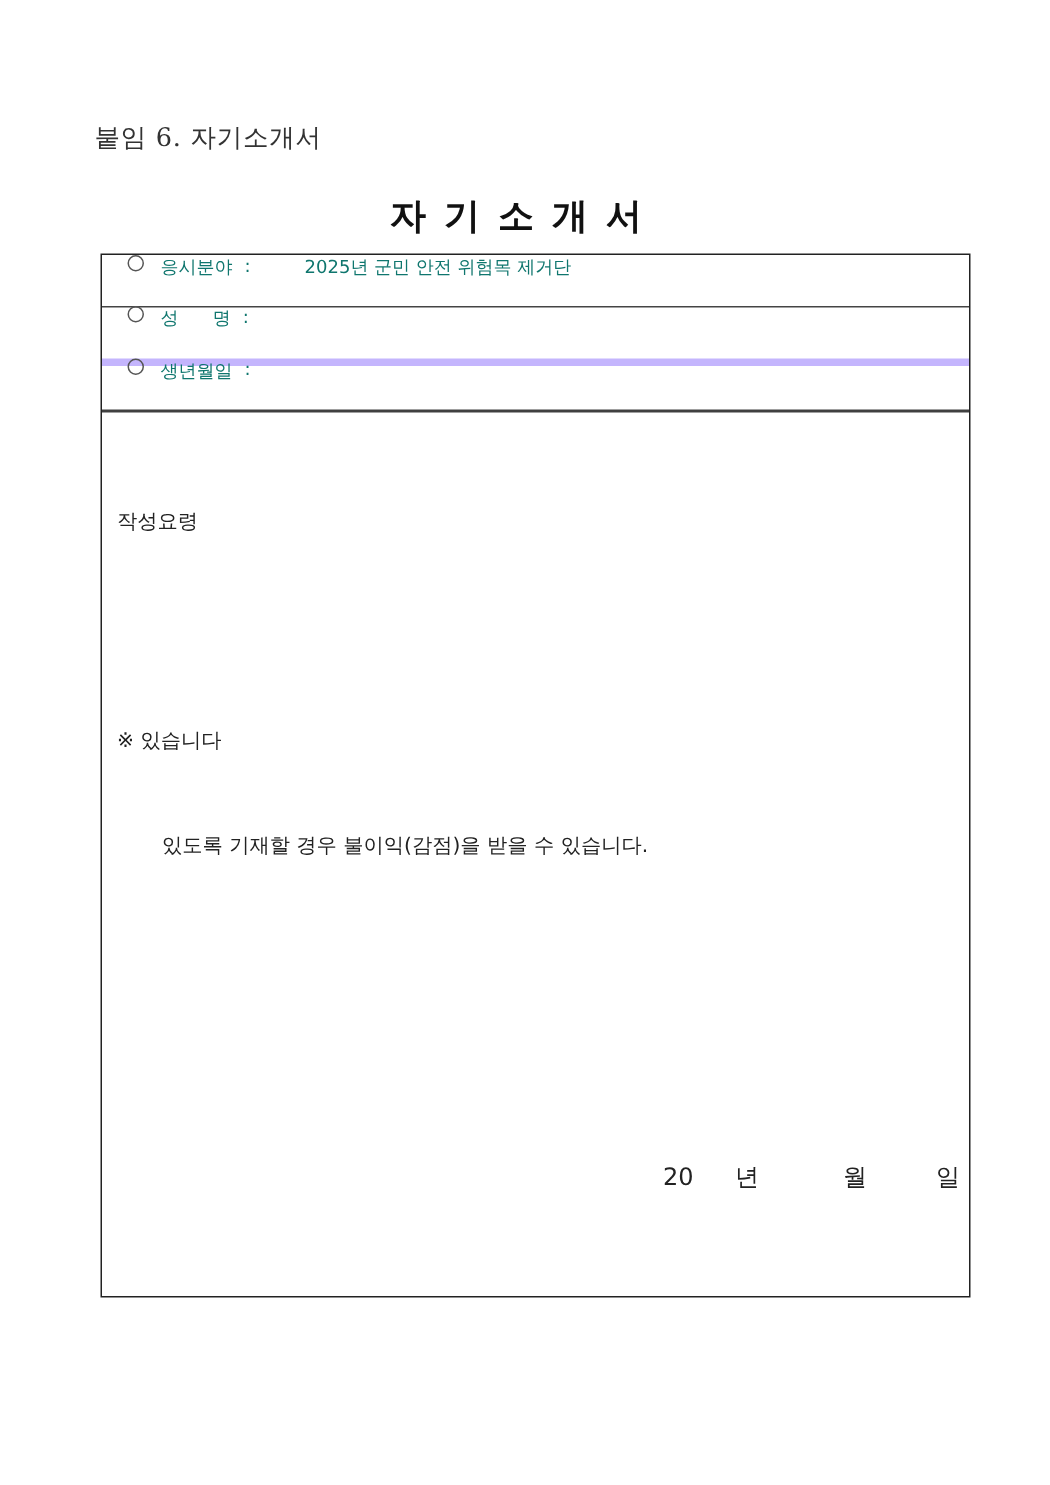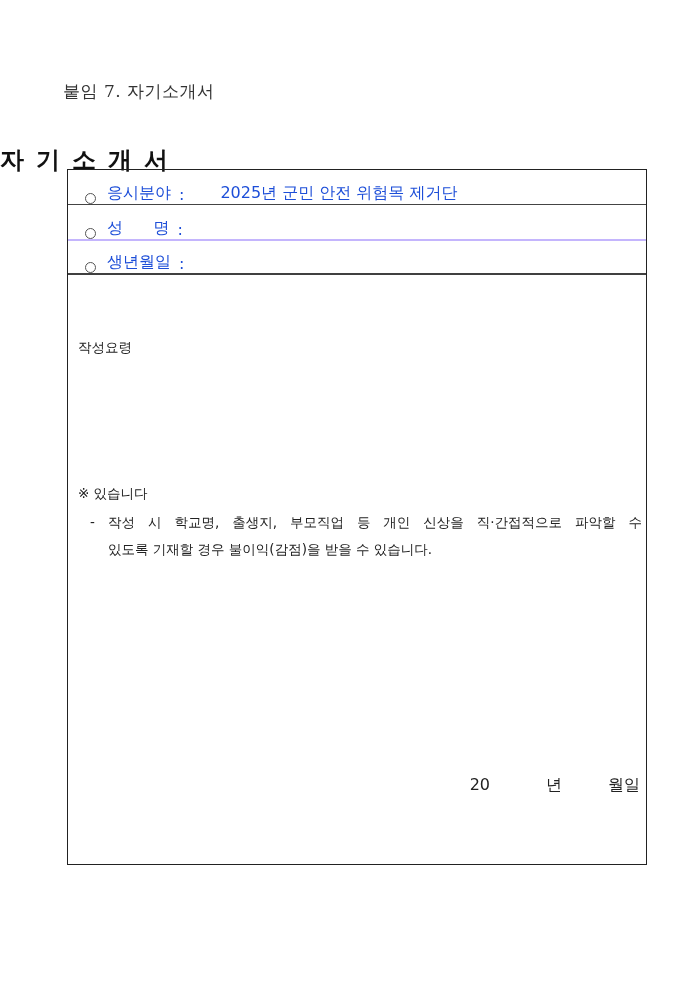--- a/index.html
+++ b/index.html
@@ -21,47 +21,48 @@
       top: 80px;
       font-family: "DejaVu Serif", "Liberation Serif", serif;
       font-size: 17px;
       color: #333;
       letter-spacing: 0.5px;
     }
     .doc-title {
       position: absolute;
       left: 0;
       width: 700px;
-      top: 144px;
+      top: 128px;
+      text-align: center;
       font-size: 24px;
       font-weight: bold;
       letter-spacing: 12px;
       color: #111;
     }
     .form-table {
       position: absolute;
       left: 67px;
       top: 169px;
       width: 580px;
       height: 696px;
       border: 1.5px solid #222;
       box-sizing: border-box;
     }
     .form-row {
       position: absolute;
       left: 0;
       right: 0;
       height: 34px;
       display: flex;
-      align-items: flex-end;
-      font-size: 16px;
-      color: #1d4ed8;
+      align-items: flex-start;
+      font-size: 12px;
+      color: #0f766e;
     }
     .form-row.r1 { top: 0; border-bottom: 1px solid #444; }
-    .form-row.r2 { top: 34px; height: 35px; border-bottom: 2px solid #c4b5fd; }
+    .form-row.r2 { top: 34px; height: 35px; border-bottom: 5px solid #c4b5fd; }
     .form-row.r3 { top: 69px; border-bottom: 2px solid #404040; }
     .circle-icon {
       display: inline-block;
       width: 11px;
       height: 11px;
       border: 1px solid #555;
       border-radius: 50%;
       margin-left: 17px;
       margin-right: 11px;
       box-sizing: border-box;
@@ -111,48 +112,48 @@
       line-height: 27px;
     }
     .notice-item .line1 {
       display: block;
       text-align: justify;
       text-align-last: justify;
     }
     .notice-item .cont {
       display: block;
       padding-left: 18px;
+      margin-top: 42px;
     }
     .date-line {
       position: absolute;
       right: 6px;
       top: 500px;
       font-size: 16px;
       display: flex;
       gap: 0;
-      text-align: right;
     }
     .date-line span { display: inline-block; }
     .date-year { width: 48px; }
     .date-year-unit { width: 72px; }
     .date-month-unit { width: 62px; }
     .date-day-unit { width: auto; }
     .signer-line {
       position: absolute;
       right: 12px;
       top: 540px;
       font-size: 16px;
       display: flex;
     }
     .signer-label { width: 136px; }
   </style>
 </head>
 <body>
 
-<div class="attach-label">붙임 7. 자기소개서</div>
+<div class="attach-label">붙임 6. 자기소개서</div>
 
 <div class="doc-title">자기소개서</div>
 
 <div class="form-table">
 
   <div class="form-row r1">
     <span class="circle-icon"></span>
     <span class="field-label">응시분야</span>
     <span class="field-sep">:</span>
     <span class="field-value">2025년 군민 안전 위험목 제거단</span>
@@ -176,23 +177,20 @@
     <div class="guide-title">작성요령</div>
 
 
 
     <div class="notice-title">
       <span>※</span>
       <span>있습니다</span>
     </div>
 
     <div class="notice-item">
-      <span class="line1">
-        <span class="dash" style="display:inline-block;width:18px;">-</span><span>작성 시 학교명, 출생지, 부모직업 등 개인 신상을 직·간접적으로 파악할 수</span>
-      </span>
       <span class="cont">있도록 기재할 경우 불이익(감점)을 받을 수 있습니다.</span>
     </div>
 
     <div class="date-line">
       <span class="date-year">20</span>
       <span class="date-year-unit">년</span>
       <span class="date-month-unit">월</span>
       <span class="date-day-unit">일</span>
     </div>
 

